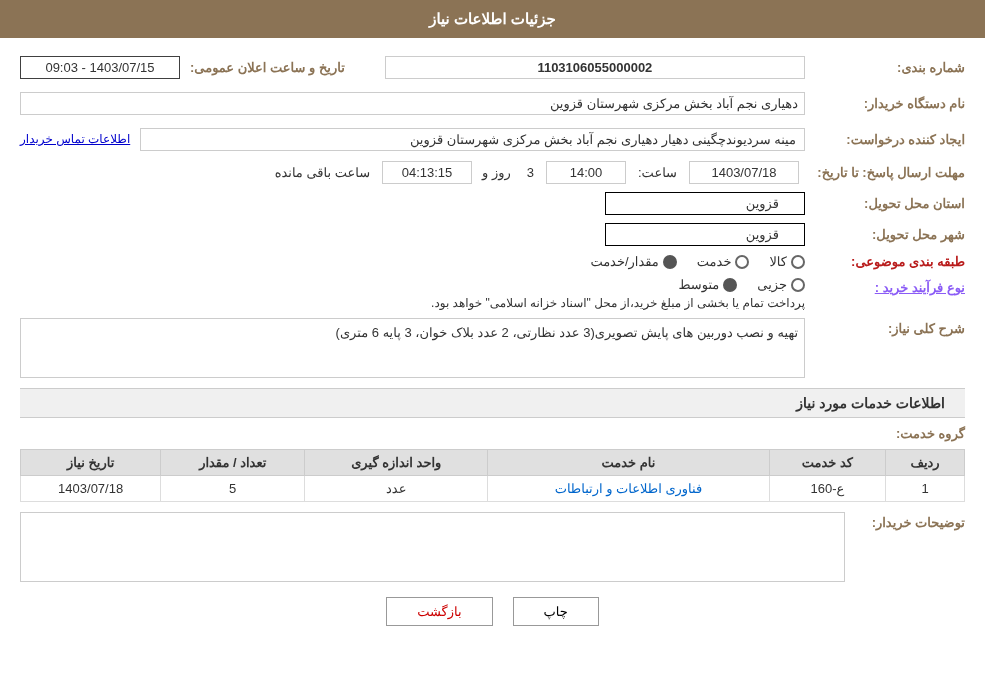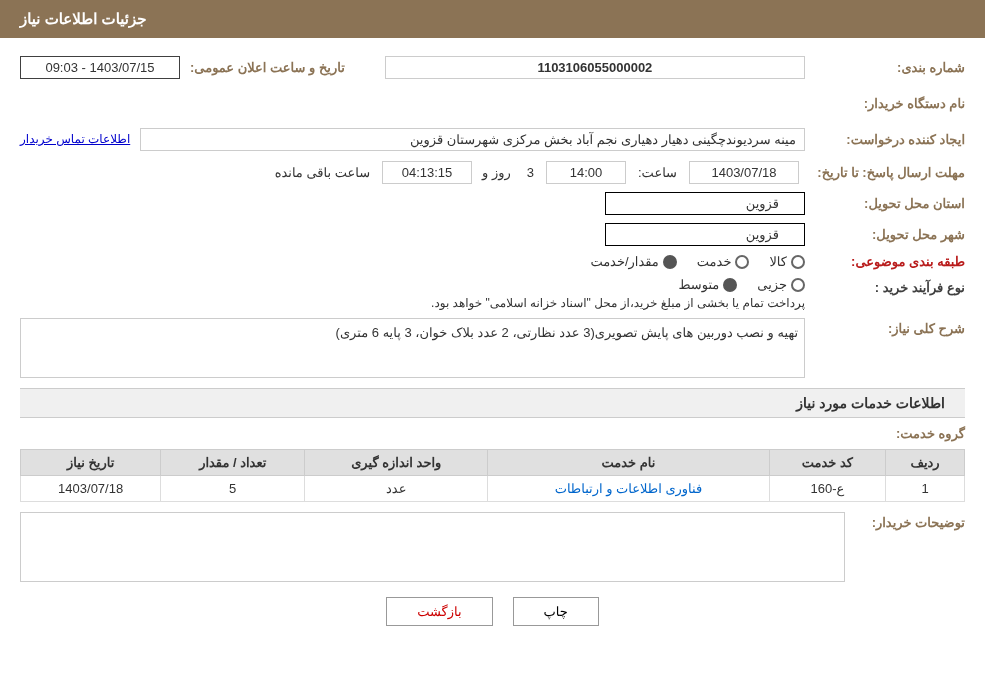--- a/index.html
+++ b/index.html
@@ -12,21 +12,21 @@
     }
     .page-container {
       max-width: 985px;
       margin: 0 auto;
       background: #fff;
       min-height: 691px;
     }
     .header-bar {
       background: #8B7355;
       color: #fff;
-      text-align: left;
+      text-align: center;
       padding: 10px 20px;
       font-size: 15px;
       font-weight: bold;
     }
     .content-area {
       padding: 15px 20px;
     }
     .info-row {
       display: flex;
       align-items: center;
@@ -142,27 +142,28 @@
     .radio-circle.selected {
       background: #555;
       border-color: #555;
     }
     .purchase-type-row {
       display: flex;
       align-items: flex-start;
       margin-bottom: 8px;
     }
     .purchase-type-label {
-      color: #404040;
+      color: #8b5cf6;
       font-weight: bold;
       min-width: 160px;
       text-align: right;
       padding-left: 10px;
       flex-shrink: 0;
       padding-top: 3px;
+      text-decoration: underline;
     }
     .purchase-type-content {
       flex: 1;
     }
     .purchase-type-radios {
       display: flex;
       gap: 20px;
       direction: rtl;
       margin-bottom: 4px;
     }
@@ -307,20 +308,23 @@
       <div class="value-cell">
         <div class="need-number-value">1103106055000002</div>
       </div>
       <div style="min-width:40px;"></div>
       <div style="color:#8B7355;font-weight:bold;padding-left:10px;">تاریخ و ساعت اعلان عمومی:</div>
       <div style="border:1px solid #404040;padding:3px 8px;min-width:160px;text-align:center;background:#fff;">1403/07/15 - 09:03</div>
     </div>
 
     <div class="info-row">
       <div class="label-cell">نام دستگاه خریدار:</div>
+      <div class="value-cell">
+        <div class="input-full">دهیاری نجم آباد بخش مرکزی شهرستان قزوین</div>
+      </div>
     </div>
 
     <div class="info-row">
       <div class="label-cell">ایجاد کننده درخواست:</div>
       <div class="value-cell" style="display:flex;align-items:center;gap:10px;">
         <div style="flex:1;border:1px solid #ccc;padding:3px 8px;background:#fff;text-align:right;">مینه سردیوندچگینی دهیار دهیاری نجم آباد بخش مرکزی شهرستان قزوین</div>
         <span class="contact-link">اطلاعات تماس خریدار</span>
       </div>
     </div>
 

